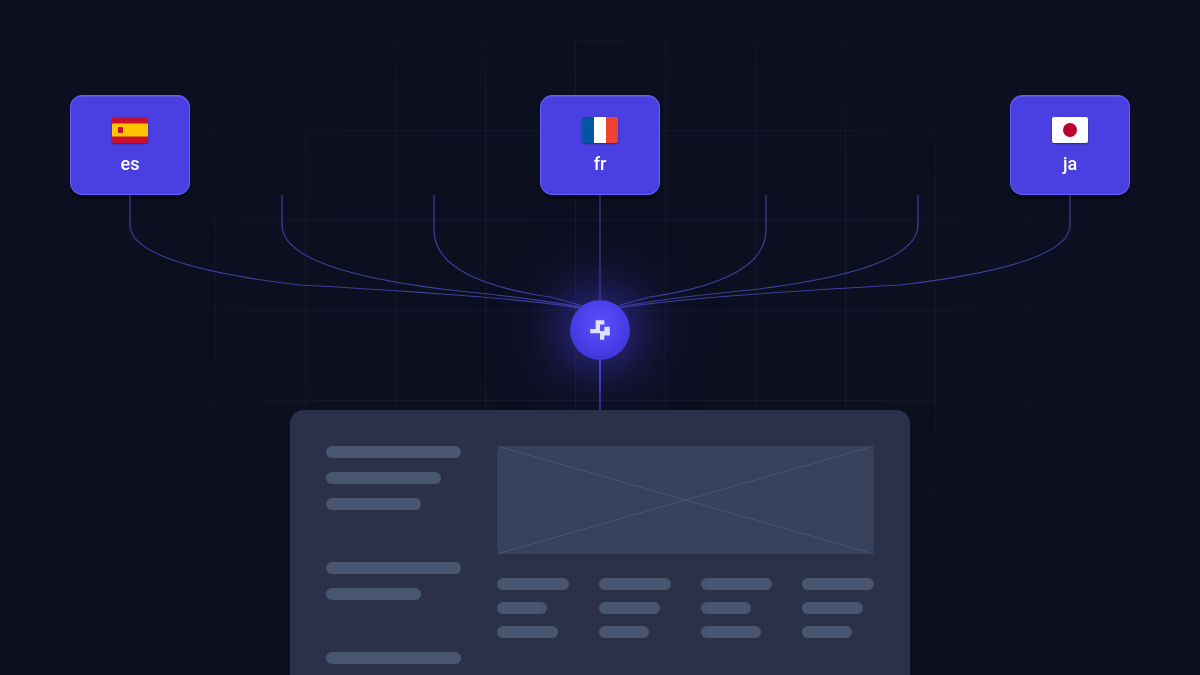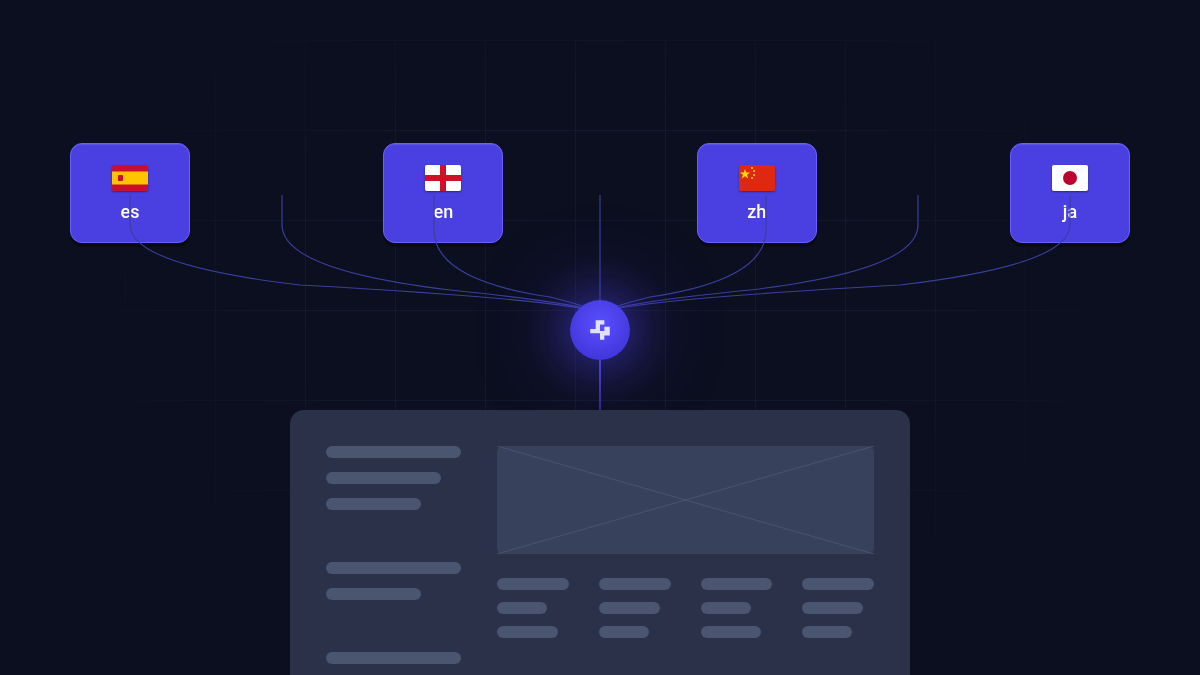--- a/index.html
+++ b/index.html
@@ -36,21 +36,20 @@
     height: 100px;
     background: #4a3fe0;
     border: 1px solid #6a5fff;
     border-radius: 12px;
     display: flex;
     flex-direction: column;
     align-items: center;
     justify-content: center;
     gap: 10px;
     box-shadow: 0 4px 0 rgba(0,0,0,0.3), inset 0 1px 0 rgba(255,255,255,0.1);
-    margin-top: 48px;
   }
   .lang-card .label {
     color: #fff;
     font-size: 18px;
     font-weight: 500;
   }
   .flag {
     width: 36px;
     height: 26px;
     border-radius: 2px;
@@ -164,39 +163,26 @@
           <rect width="36" height="26" fill="#c8102e"></rect>
           <rect y="6.5" width="36" height="13" fill="#ffc400"></rect>
           <rect x="6" y="10" width="5" height="6" fill="#c8102e" rx="1"></rect>
         </svg>
     </div>
     <div class="label">es</div>
   </div>
   <div class="lang-card">
     <div class="flag">
       <svg viewBox="0 0 36 26">
-          <rect width="36" height="26" fill="#fff"></rect>
-          <rect x="15" width="6" height="26" fill="#ce1124"></rect>
-          <rect y="10" width="36" height="6" fill="#ce1124"></rect>
+          <rect width="12" height="26" fill="#0055a4"></rect>
+          <rect x="12" width="12" height="26" fill="#fff"></rect>
+          <rect x="24" width="12" height="26" fill="#ef4135"></rect>
         </svg>
     </div>
-    <div class="label">en</div>
-  </div>
-  <div class="lang-card">
-    <div class="flag">
-      <svg viewBox="0 0 36 26">
-          <rect width="36" height="26" fill="#de2910"></rect>
-          <polygon points="6,4 7.2,7.6 11,7.6 8,9.8 9.2,13.4 6,11.2 2.8,13.4 4,9.8 1,7.6 4.8,7.6" fill="#ffde00"></polygon>
-          <circle cx="13" cy="3" r="1" fill="#ffde00"></circle>
-          <circle cx="15" cy="6" r="1" fill="#ffde00"></circle>
-          <circle cx="15" cy="10" r="1" fill="#ffde00"></circle>
-          <circle cx="13" cy="13" r="1" fill="#ffde00"></circle>
-        </svg>
-    </div>
-    <div class="label">zh</div>
+    <div class="label">fr</div>
   </div>
   <div class="lang-card">
     <div class="flag">
       <svg viewBox="0 0 36 26">
           <rect width="36" height="26" fill="#fff"></rect>
           <circle cx="18" cy="13" r="7" fill="#bc002d"></circle>
         </svg>
     </div>
     <div class="label">ja</div>
   </div>

